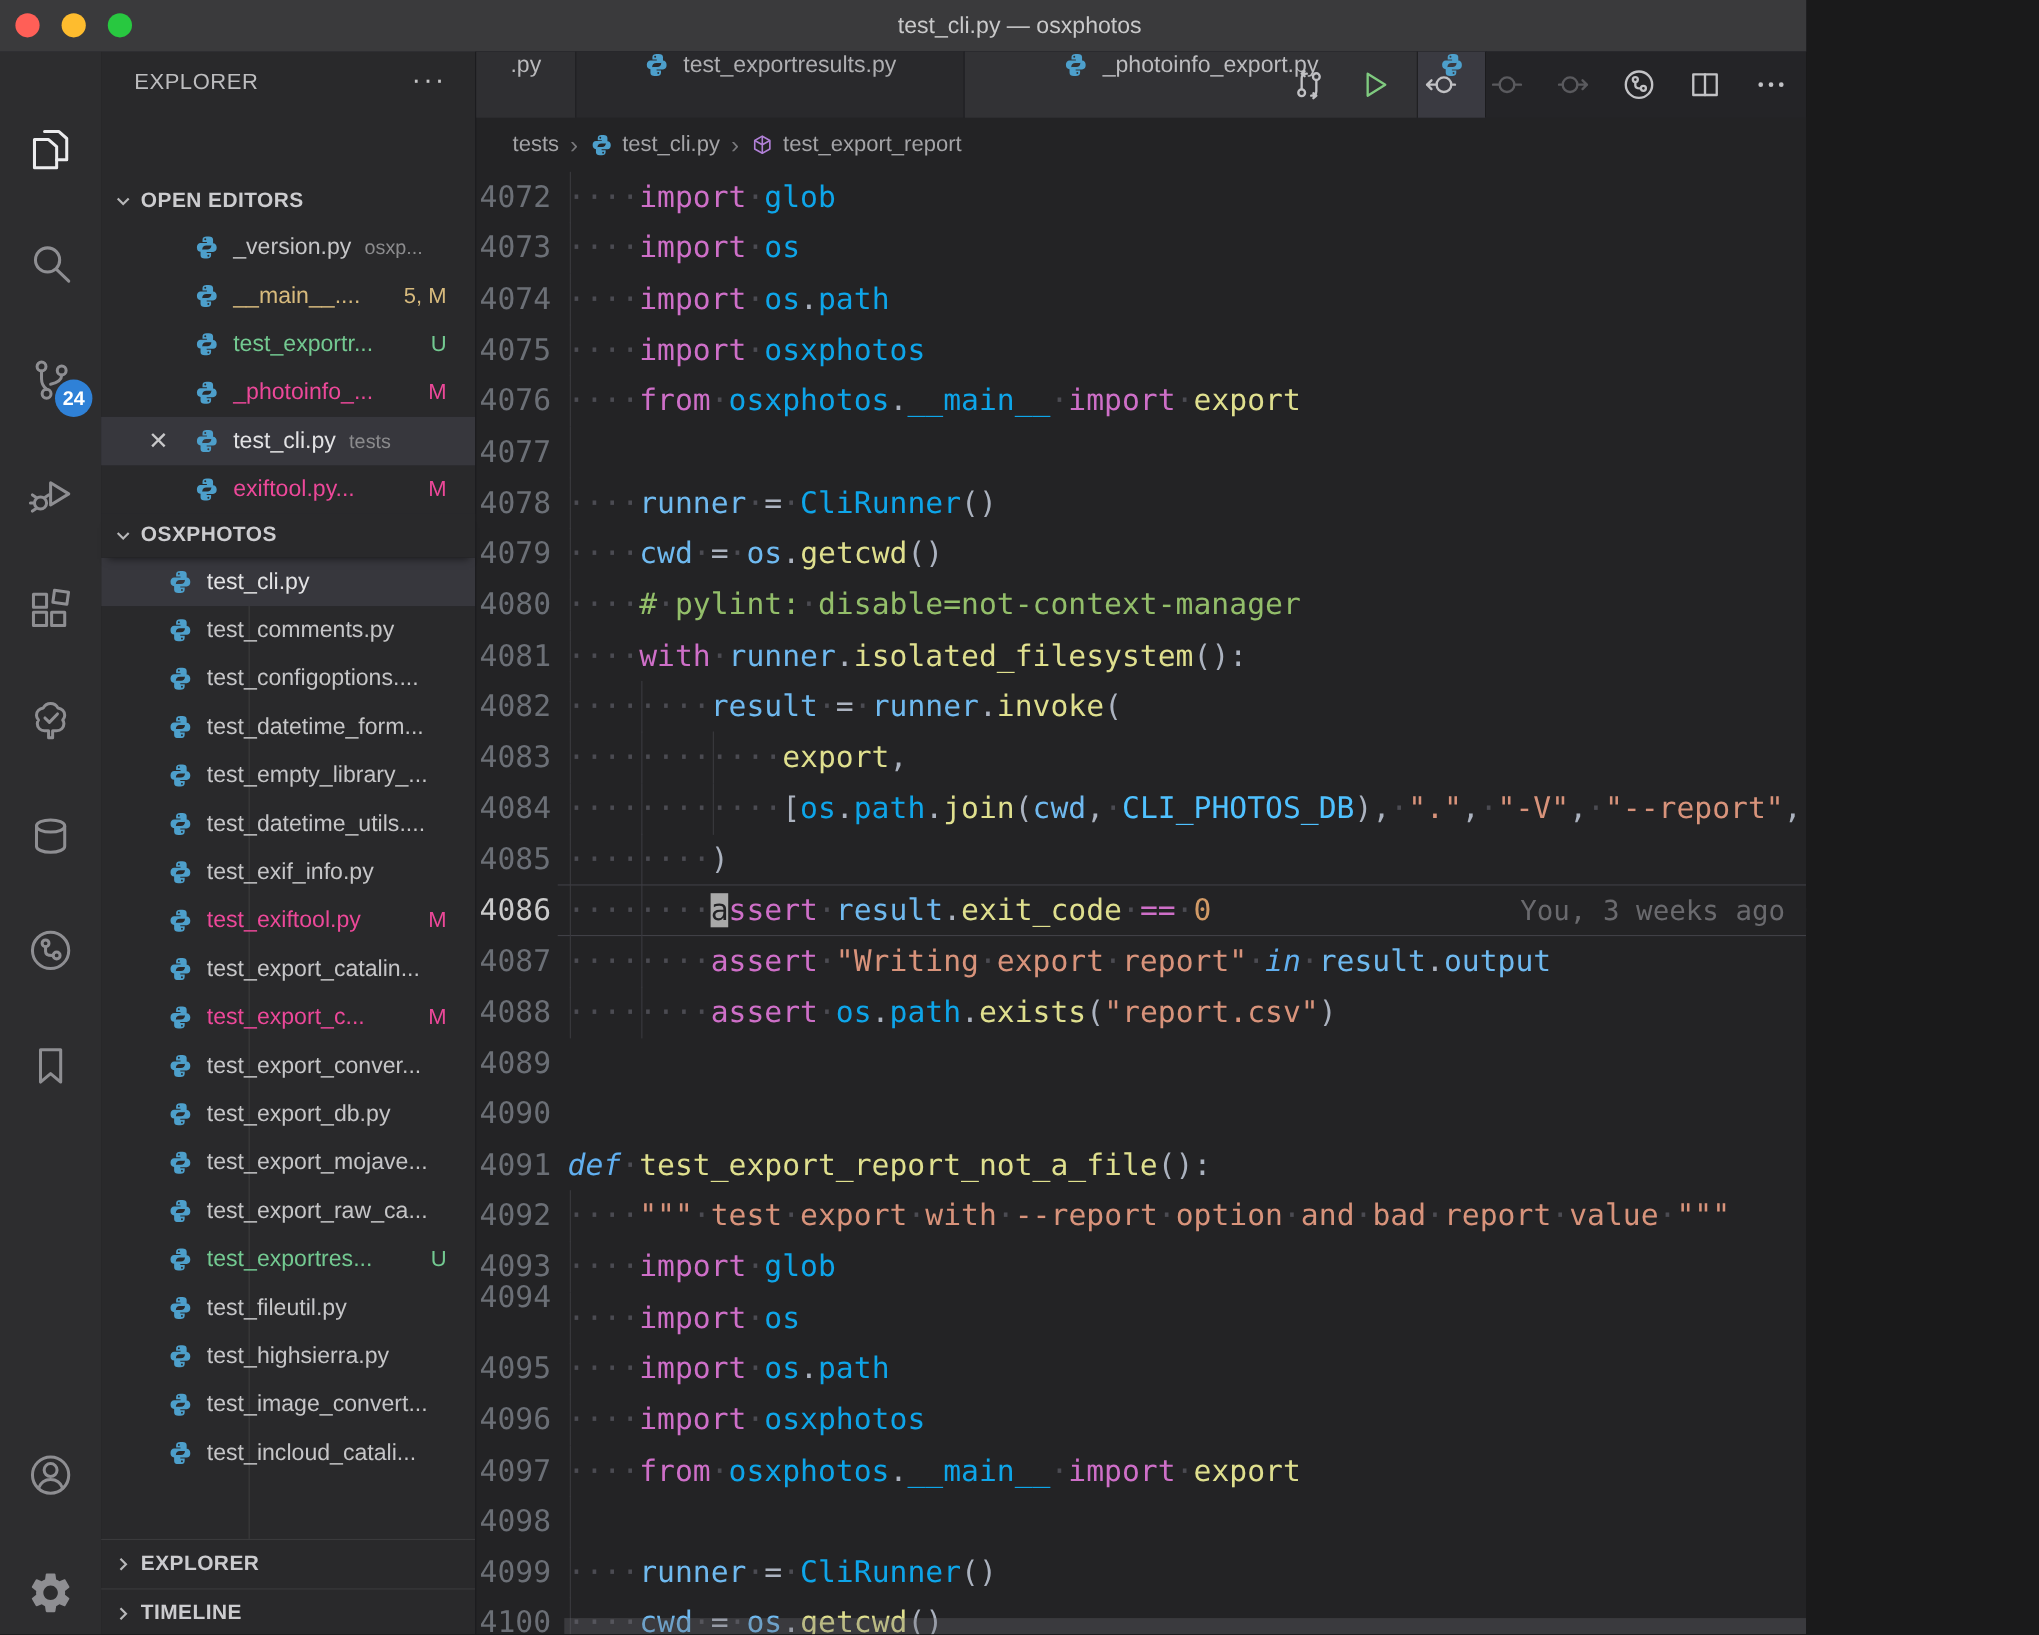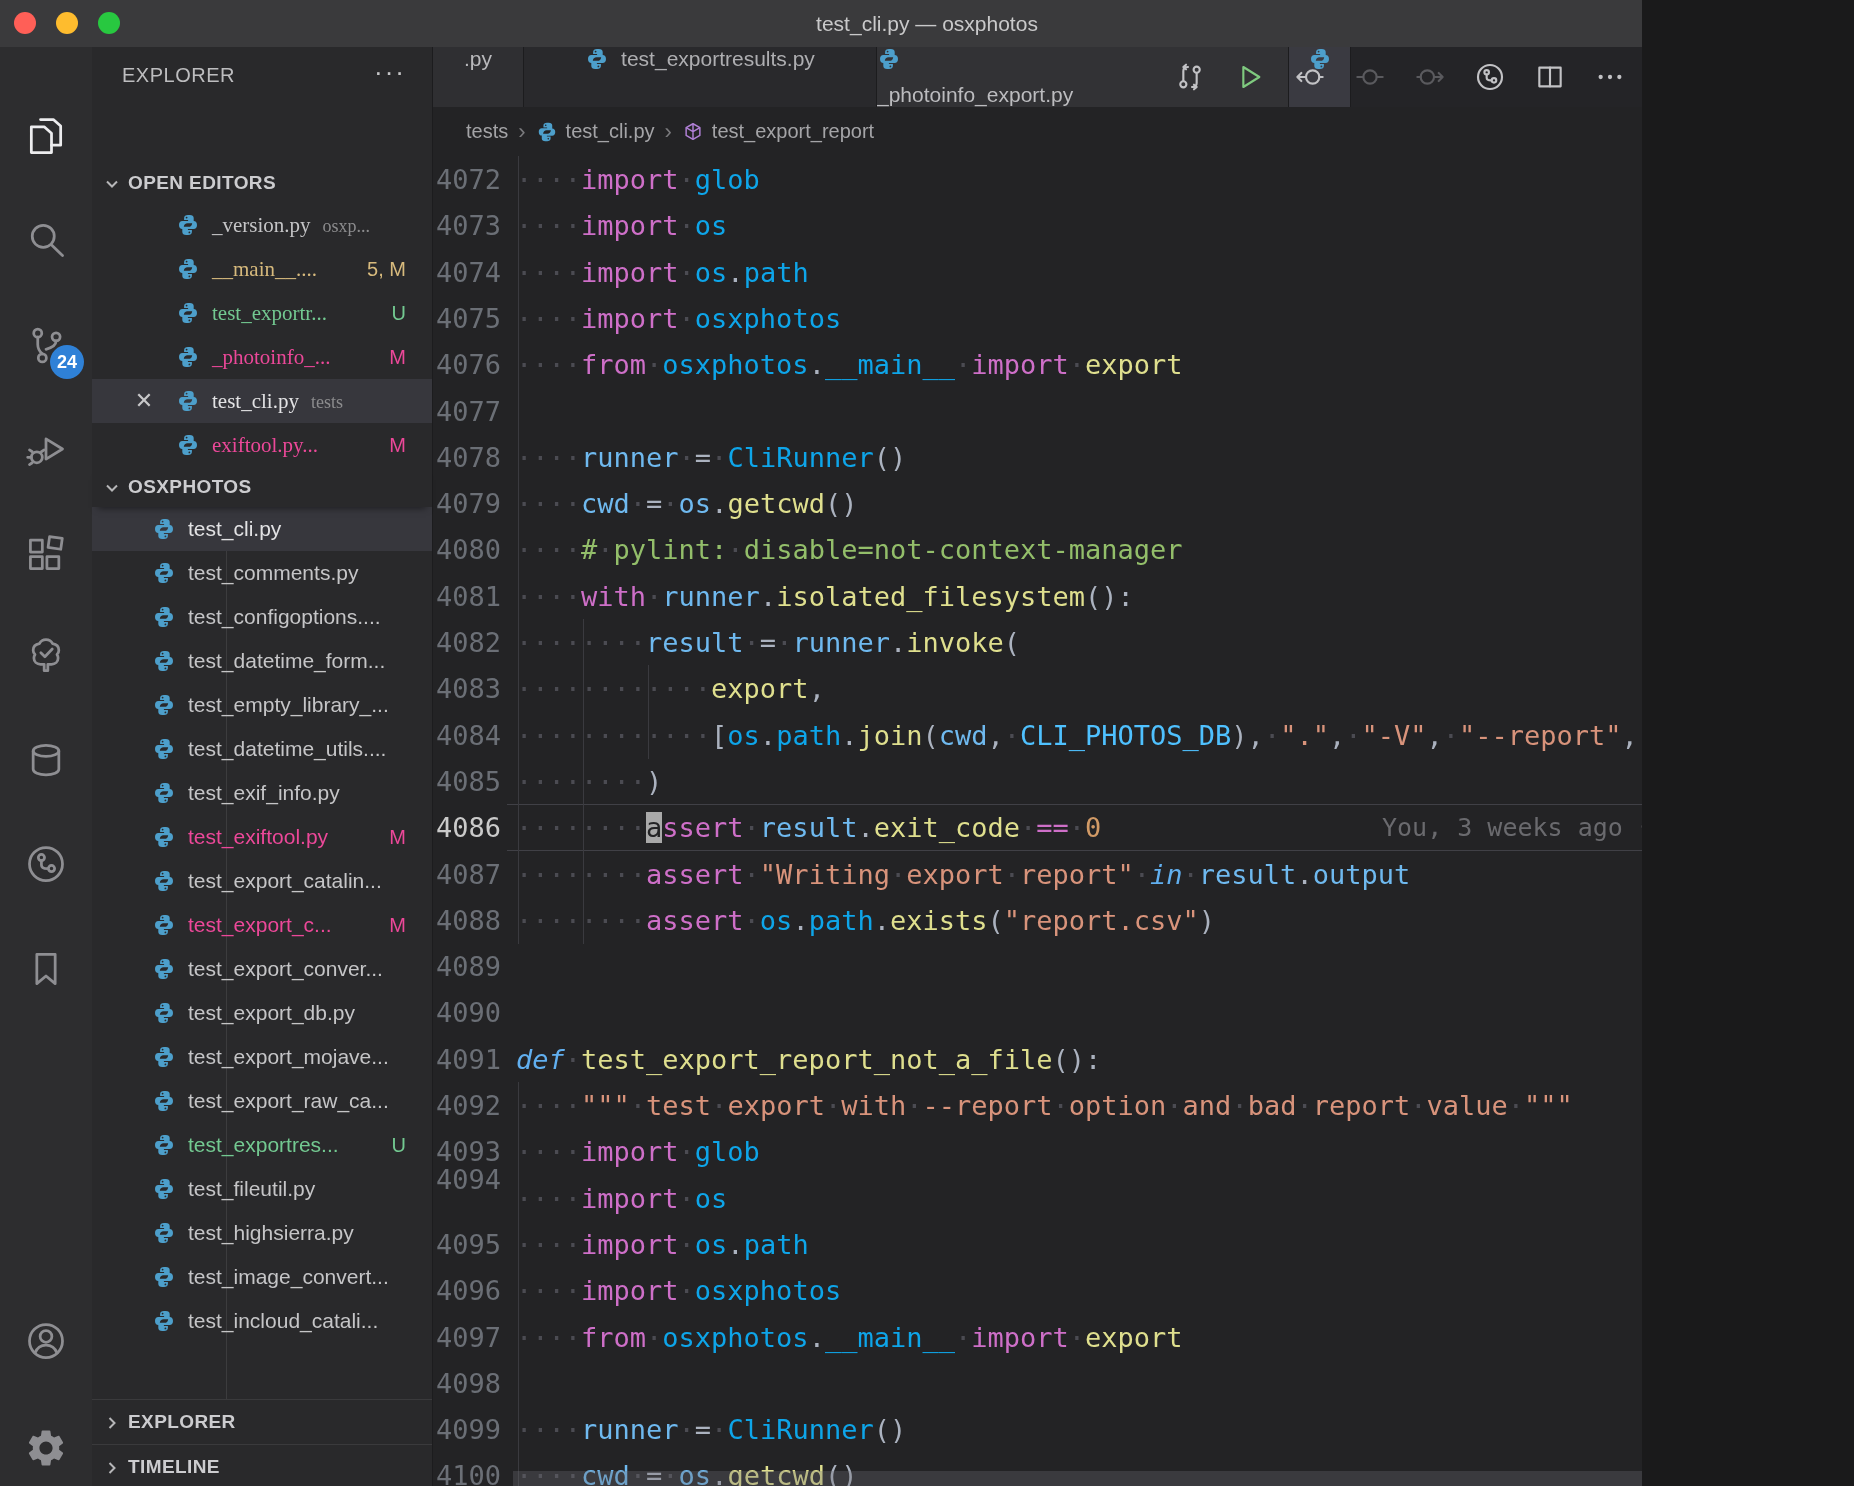--- a/index.html
+++ b/index.html
@@ -32,42 +32,42 @@
   #sidebar-actions{position:absolute;right:26px;top:0;height:56px;line-height:50px;color:#c5c5c7;font-size:26px;letter-spacing:2px;}
   .sect-header{position:relative;height:40px;display:flex;align-items:center;color:#cccccf;font-weight:bold;font-size:19px;letter-spacing:.4px;}
   .sect-header .chev{width:16px;height:16px;margin:0 8px 0 12px;}
   .sect-header .chev svg{width:16px;height:16px;stroke:#b6b6b8;stroke-width:2;fill:none;}
   #open-editors-header{position:absolute;left:0;top:116px;width:100%;}
   #oe-list{position:absolute;left:0;top:156px;width:100%;}
   .row{position:relative;height:44px;display:flex;align-items:center;}
   .row.selected{background:#37373d;}
   .row .close-x{position:absolute;left:40px;width:24px;text-align:center;color:#c8c8ca;font-size:22px;}
   .oe-icon{position:absolute;left:84px;width:24px;height:24px;}
-  .oe-label{position:absolute;left:120px;font-size:21px;white-space:nowrap;font-family:Liberation Serif, serif;}
+  .oe-label{position:absolute;left:120px;font-size:21px;white-space:nowrap;}
   .oe-desc{color:#8b8b8d;font-size:18px;margin-left:12px;}
   .badge{position:absolute;right:26px;font-size:20px;}
   #project-header{position:absolute;left:0;top:420px;width:100%;background:#29292b;z-index:3;
        box-shadow:0 7px 7px -6px rgba(0,0,0,.5);}
   #tree{position:absolute;left:0;top:460px;width:100%;height:892px;overflow:hidden;}
   #tree .guide{position:absolute;left:134px;top:0;bottom:0;width:1px;background:#3c3c3e;}
   .tree-icon{position:absolute;left:60px;width:24px;height:24px;}
   .tree-label{position:absolute;left:96px;font-size:21px;white-space:nowrap;}
   #bottom-sections{position:absolute;left:0;top:1352px;width:100%;}
   .bottom-sect{border-top:1px solid #3a3a3c;height:44px;}
   .c-default{color:#c5c5c7;} .c-modified{color:#ec4899;} .c-untracked{color:#73C991;}
   .c-warning{color:#D7BA7D;} .c-selected{color:#e2e2e4;}
 
   
   #editor{position:absolute;left:432px;top:47px;right:0;bottom:0;background:#232325;border-left:1px solid #1c1c1e;box-sizing:border-box;}
   #tabbar{position:absolute;left:0;top:0;right:0;height:60px;background:#242427;display:flex;}
   .tab{position:relative;height:60px;display:flex;align-items:flex-start;justify-content:center;gap:12px;
        border-right:1px solid #1c1c1e;box-sizing:border-box;overflow:hidden;}
   .tab-0{width:91px;background:#2f2f32;}
   .tab-1{width:353px;background:#29292c;}
-  .tab-2{width:412px;background:#323235;flex-direction:column;}
+  .tab-2{width:412px;background:#323235;}
   .tab-3{width:62px;background:#3a3a41;}
   .tab .label{font-size:21px;color:#aeaeb1;white-space:nowrap;}
   .tab-0 .label{color:#b9b9bc;}
   .tab-2 .label{color:#bcbcbf;}
   .tab-icon{width:24px;height:24px;flex:0 0 auto;}
   #toolbar{position:absolute;right:14px;top:0;height:60px;display:flex;align-items:center;gap:24px;}
   .tool{width:36px;height:36px;display:flex;align-items:center;justify-content:center;}
   .tool svg{width:32px;height:32px;}
   .tool .stroke{stroke:#c2c2c5;stroke-width:1.6;fill:none;stroke-linecap:round;stroke-linejoin:round;}
   .tool.green .stroke{stroke:#7fca7f;}

